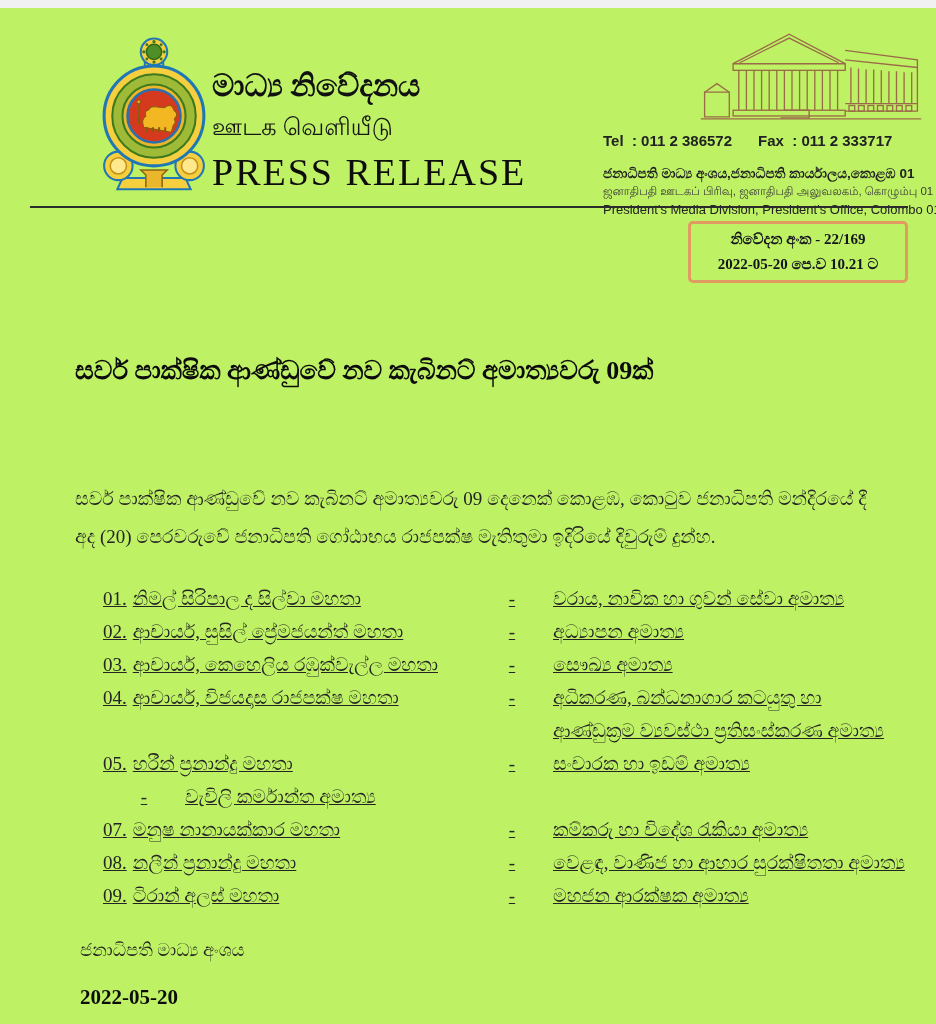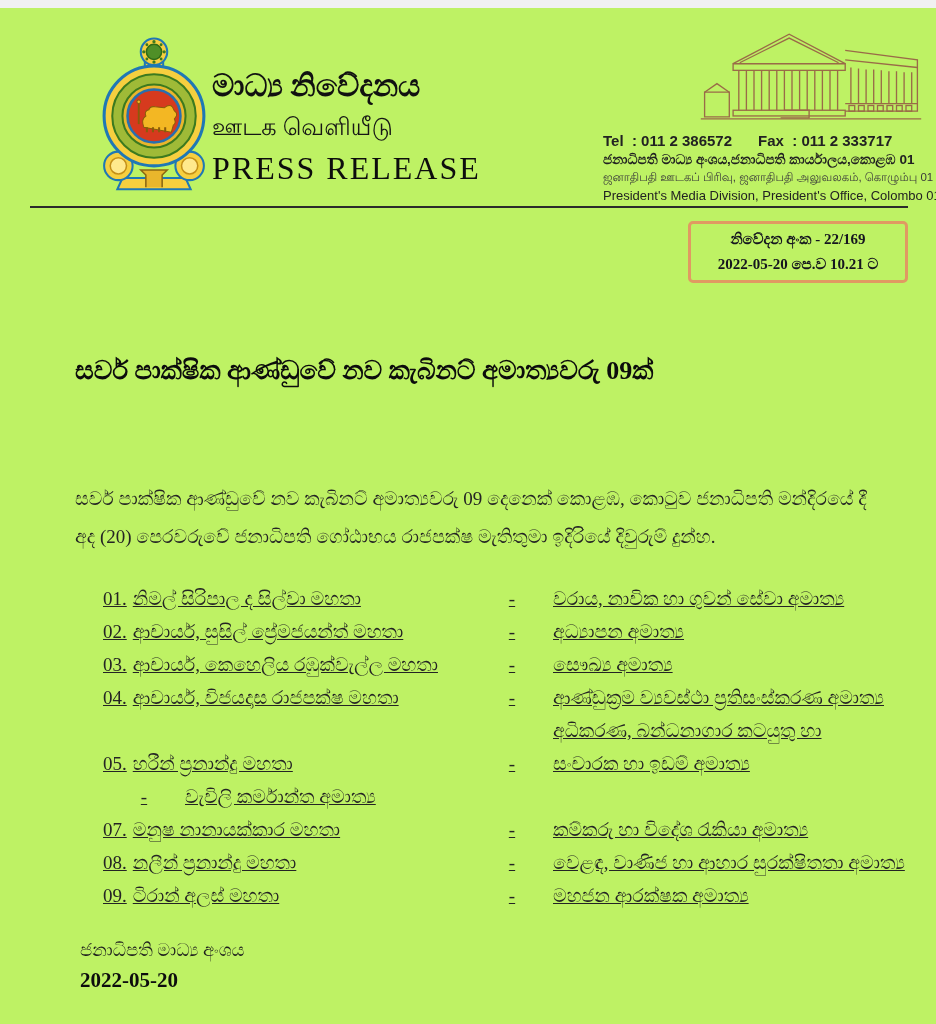--- a/index.html
+++ b/index.html
@@ -8,31 +8,31 @@
     background:#bef264; overflow:hidden;
     font-family:"Liberation Serif","DejaVu Serif",serif; color:#1c1c1c;
   }
   .top-strip { position:absolute; top:0; left:0; width:936px; height:8px; background:#f1f1f1; }
 
   
   .emblem { position:absolute; left:98px; top:36px; width:112px; height:162px; }
   .masthead { position:absolute; left:212px; top:66px; width:270px; }
   .masthead-si { font-size:31px; font-weight:bold; color:#111; line-height:1.3; white-space:nowrap; }
   .masthead-ta { font-size:24px; color:#161616; margin-top:8px; white-space:nowrap; }
-  .masthead-en { font-size:32px; letter-spacing:2px; color:#0d0d0d; margin-top:6px; white-space:nowrap; }
+  .masthead-en { font-size:38px; letter-spacing:2px; color:#0d0d0d; margin-top:6px; white-space:nowrap;text-align:center; }
 
   .building { position:absolute; left:696px; top:20px; width:230px; height:114px; }
 
   .contact {
     position:absolute; left:603px; top:132px; width:312px;
     font-family:"Liberation Sans","DejaVu Sans",sans-serif; color:#222;
   }
   .tel-line { font-weight:bold; font-size:15px; white-space:nowrap; }
   .tel-line .gap { display:inline-block; width:26px; }
-  .addr-si { font-weight:bold; font-size:13.5px; margin-top:3px; white-space:nowrap; }
+  .addr-si { font-weight:bold; font-size:13.5px; margin-top:17px; white-space:nowrap; }
   .addr-ta { font-size:11.5px; color:#3a3a3a; margin-top:3px; white-space:nowrap; }
   .addr-en { font-size:13px; margin-top:3px; white-space:nowrap; }
 
   .header-rule { position:absolute; left:30px; top:206px; width:878px; height:2px; background:#2b2b2b; }
 
   
   .notice-box {
     position:absolute; left:688px; top:221px; width:214px; height:56px;
     border:3px solid #e09a62; border-radius:5px;
     display:flex; flex-direction:column; justify-content:center; align-items:center;
@@ -51,21 +51,21 @@
   .m-row { display:flex; align-items:flex-start; line-height:33px;text-decoration:underline; }
   .m-left { width:368px; }
   .m-no { display:inline; }
   .m-name { display:inline; margin-left:6px; }
   .m-dash { width:82px; text-align:center; }
   .m-ministry { flex:1; }
 
   
   .footer { position:absolute; left:80px; top:940px; }
   .footer-division { font-size:18px; color:#1e1e1e; }
-  .footer-date { font-size:21px; font-weight:bold; color:#0d0d0d; margin-top:7px; }
+  .footer-date { font-size:21px; font-weight:bold; color:#0d0d0d; margin-top:24px; }
 </style>
 </head>
 <body>
 
 <div class="page">
   <div class="top-strip"></div>
 
   <svg class="emblem" viewBox="0 0 110 158">
 
     <path d="M24 139 h62 l5 11 h-72 z" fill="#f6cf3f" stroke="#1f78b5" stroke-width="2"></path>
@@ -171,22 +171,22 @@
     </div>
     <div class="m-row">
       <div class="m-left"><span class="m-no">03.</span><span class="m-name">ආචාර්ය, කෙහෙලිය රඹුක්වැල්ල මහතා</span></div>
       <div class="m-dash">-</div>
       <div class="m-ministry">සෞඛ්‍ය අමාත්‍ය</div>
     </div>
     <div class="m-row">
       <div class="m-left"><span class="m-no">04.</span><span class="m-name">ආචාර්ය, විජයදාස රාජපක්ෂ මහතා</span></div>
       <div class="m-dash">-</div>
       <div class="m-ministry">
+        <div>අධිකරණ, බන්ධනාගාර කටයුතු හා</div>
         <div>ආණ්ඩුක්‍රම ව්‍යවස්ථා ප්‍රතිසංස්කරණ අමාත්‍ය</div>
-        <div>අධිකරණ, බන්ධනාගාර කටයුතු හා</div>
       </div>
     </div>
     <div class="m-row">
       <div class="m-left"><span class="m-no">05.</span><span class="m-name">හරීන් ප්‍රනාන්දු මහතා</span></div>
       <div class="m-dash">-</div>
       <div class="m-ministry">සංචාරක හා ඉඩම් අමාත්‍ය</div>
     </div>
     <div class="m-row">
       <div class="m-dash">-</div>
       <div class="m-ministry">වැවිලි කර්මාන්ත අමාත්‍ය</div>

